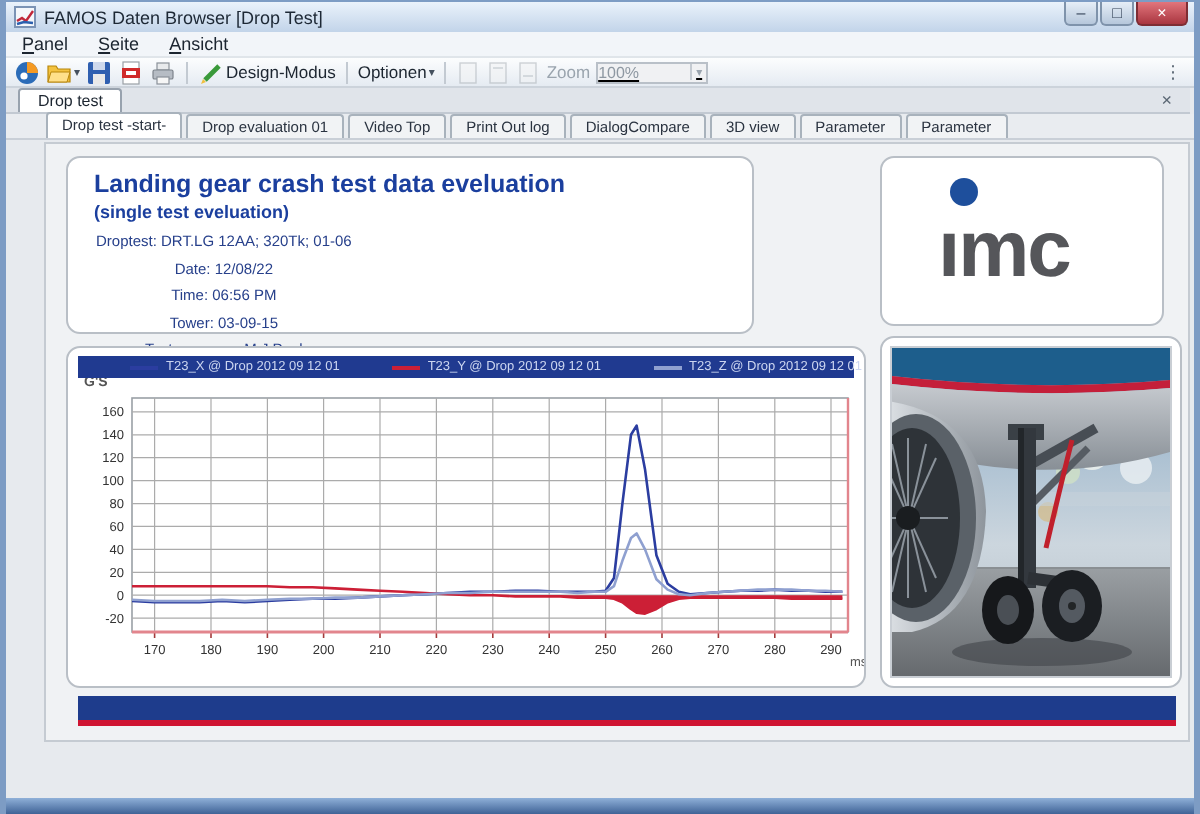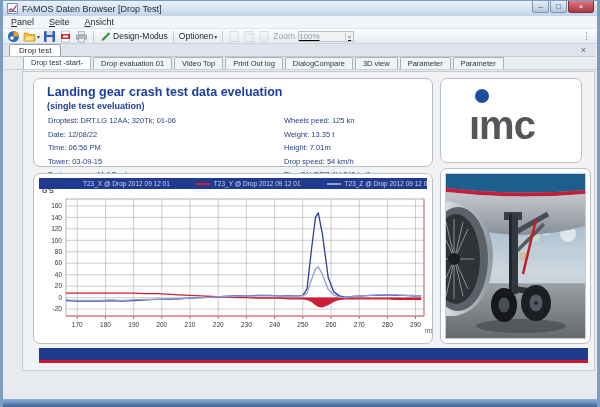--- a/index.html
+++ b/index.html
@@ -50,21 +50,21 @@
   .tabrow-close { position:absolute; right:9px; top:1px; font-size:9px; color:#5c6875; line-height:11px; }
   .subtabrow { position:absolute; left:0; top:56px; width:594px; height:13px; background:#e9ecf0;
     display:flex; align-items:flex-end; gap:2px; padding-left:20px; border-bottom:1px solid #c9cfd7; }
   .subtab { height:12px; padding:0 7px; font-size:7.5px; line-height:11px; color:#2a3340;
     background:#f1f3f5; border:1px solid #a8b2bc; border-bottom:none; border-radius:2px 2px 0 0; }
   .subtab.active { background:#fff; height:13px; line-height:12px; }
   
   .panel { position:absolute; left:19px; top:70px; width:573px; height:300px;
     background:#f0f2f4; border:1px solid #c5cbd2; }
   .gbox { position:absolute; background:#fff; border:1px solid #b9bfc6; border-radius:7px; }
-  .header-box { left:30px; top:77px; width:400px; height:89px; }
+  .header-box { left:30px; top:77px; width:344px; height:89px;text-align:center; }
   .hd-title { position:absolute; left:13px; top:6px; font-size:12.5px; font-weight:bold; color:#1b3f9e; }
   .hd-sub { position:absolute; left:13px; top:22px; font-size:9px; font-weight:bold; color:#1b3f9e; }
   .hd-col { position:absolute; top:37px; display:flex; flex-direction:column; gap:4.5px; }
   .hd-col.left { left:14px; }
   .hd-col.right { left:250px; }
   .hd-line { font-size:7.5px; color:#27408b; }
   
   .logo-box { left:437px; top:77px; width:142px; height:85px; }
   .logo-inner { position:absolute; left:28px; top:10px; }
   .logo-dot { width:14px; height:14px; border-radius:50%; background:#1e4f9c; margin-left:6px; }
@@ -213,27 +213,20 @@
 
   <div class="gbox header-box">
     <div class="hd-title">Landing gear crash test data eveluation</div>
     <div class="hd-sub">(single test eveluation)</div>
     <div class="hd-col left">
       <span class="hd-line">Droptest: DRT.LG 12AA; 320Tk; 01-06</span>
       <span class="hd-line">Date: 12/08/22</span>
       <span class="hd-line">Time: 06:56 PM</span>
       <span class="hd-line">Tower: 03-09-15</span>
       <span class="hd-line">Test manager: M.J Paul</span>
-    </div>
-    <div class="hd-col right">
-      <span class="hd-line">Wheels peed: 125 kn</span>
-      <span class="hd-line">Weight: 13.35 t</span>
-      <span class="hd-line">Height: 7.01m</span>
-      <span class="hd-line">Drop speed: 54 km/h</span>
-      <span class="hd-line">Tire: DN RRR AV 345 lsdf</span>
     </div>
   </div>
 
   <div class="gbox logo-box">
     <div class="logo-inner">
       <div class="logo-dot"></div>
       <div class="logo-text">ımc</div>
     </div>
   </div>
 

